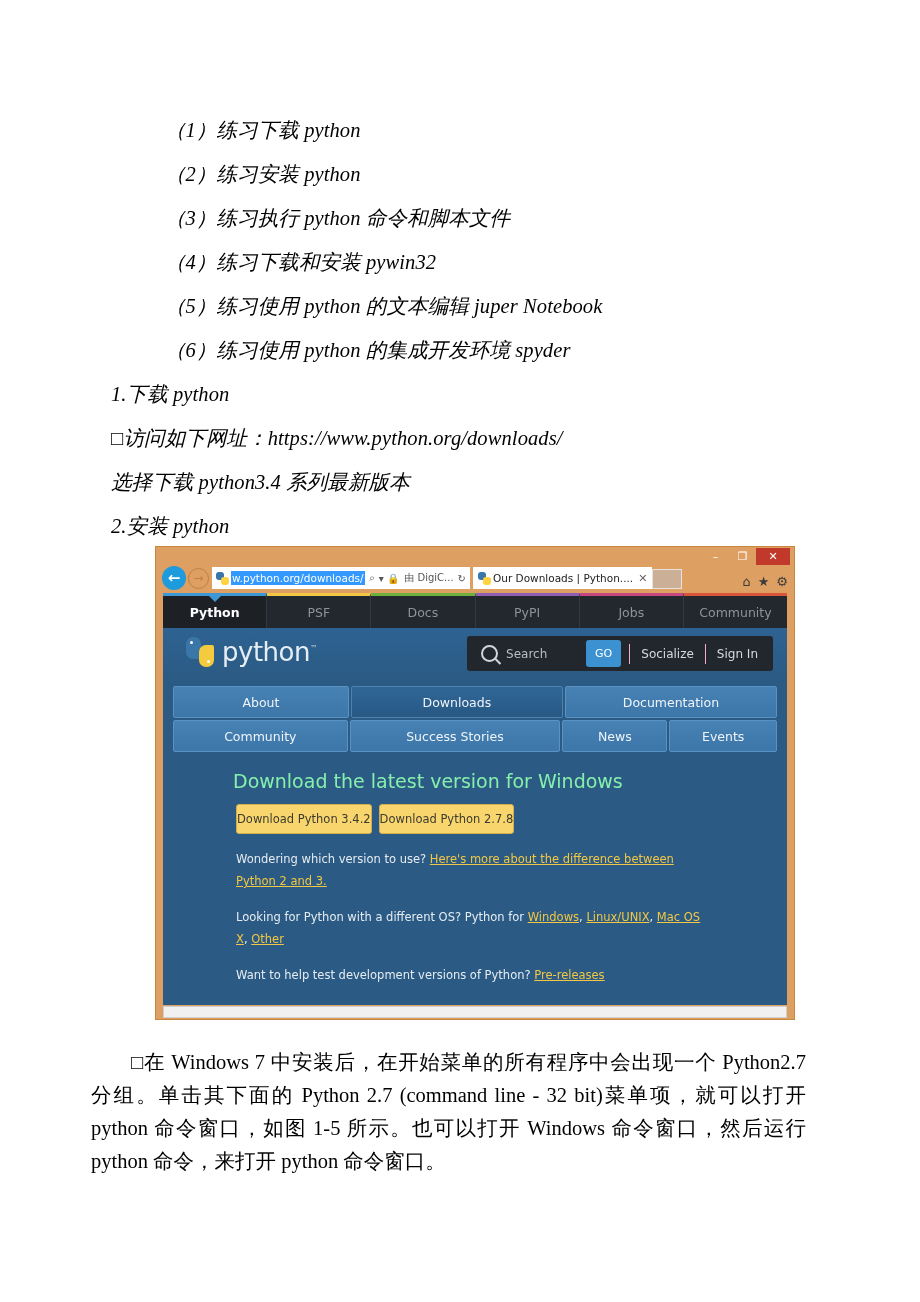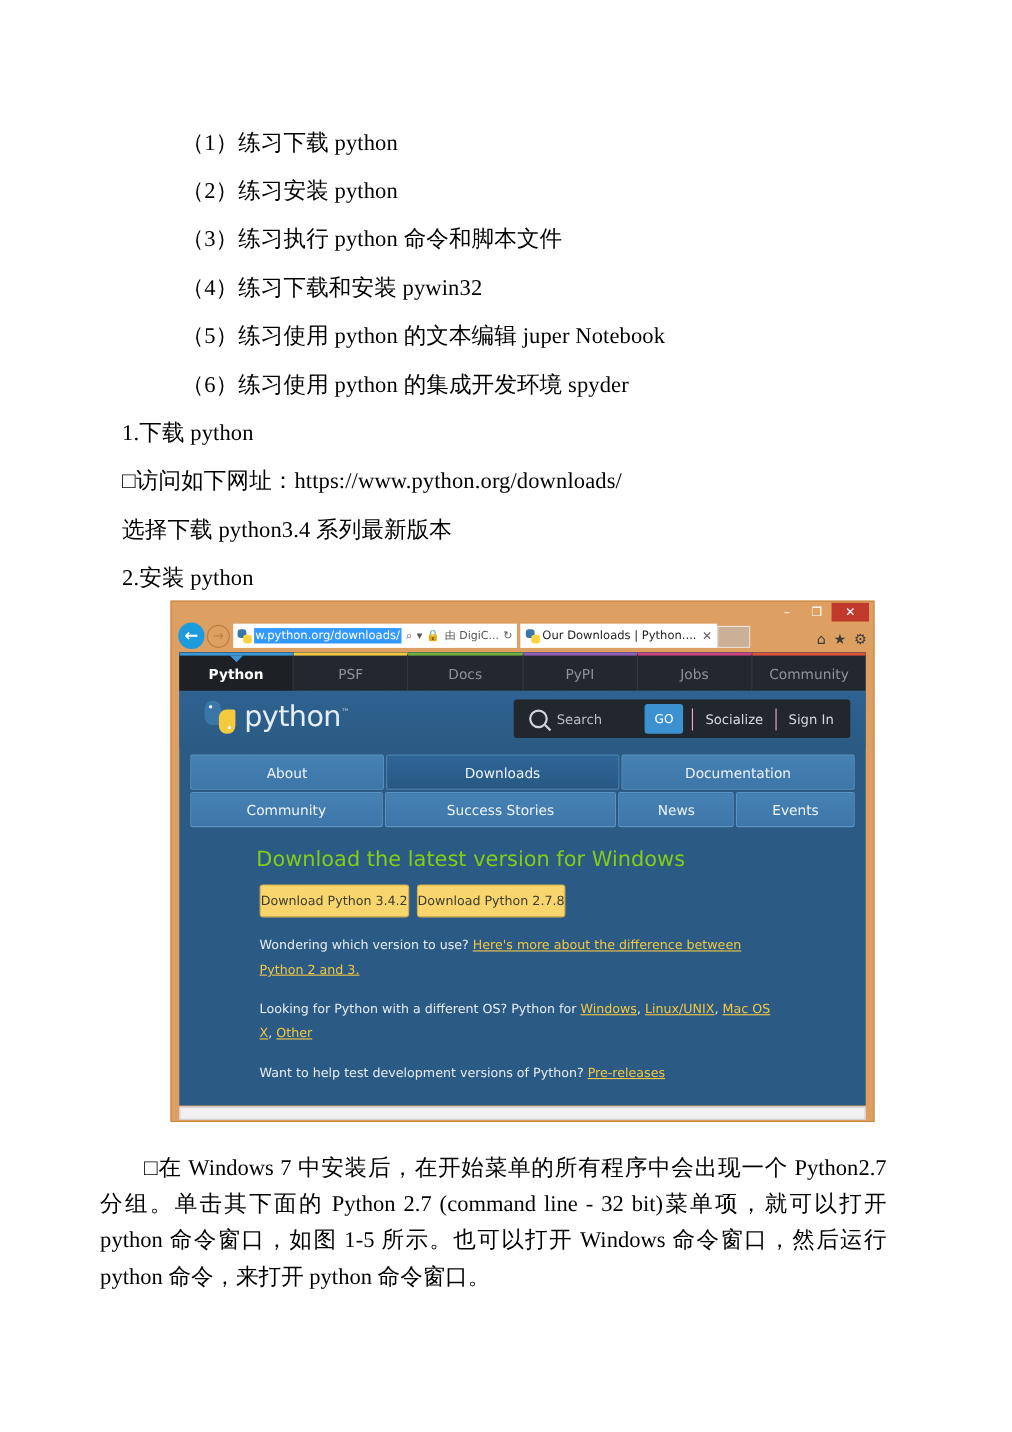--- a/index.html
+++ b/index.html
@@ -11,20 +11,21 @@
     font-family: "Liberation Serif", "DejaVu Serif", serif;
     color: #000000;
     overflow: hidden;
     position: relative;
   }
 
   
   .doc {
     padding: 108px 105px 0 105px;
     box-sizing: border-box;
+    font-style: italic;
   }
   .line {
     font-size: 20.5px;
     line-height: 44px;
     white-space: nowrap;
     letter-spacing: 0.1px;
   }
   .line.indent   { padding-left: 60px; }
   .line.indent2  { padding-left: 6px; }
   .para {
@@ -320,21 +321,21 @@
   }
   .mbtn.dark { background: linear-gradient(#2f6698, #285883); border-color: #4b82b0; }
   .btnrow .mbtn + .mbtn { margin-left: 2px; }
 
   .dlsec {
     padding: 16px 0 0 70px;
     position: relative;
     z-index: 2;
   }
   .dltitle {
-    color: #84cc16;
+    color: #86efac;
     font-size: 19px;
     margin-bottom: 12px;
   }
   .dlbtns { display: flex; gap: 7px; padding-left: 3px; }
   .dlbtn {
     background: #f9d56e;
     border: 1px solid #d4ae4a;
     border-radius: 3px;
     color: #3b3b2e;
     font-size: 11.5px;

